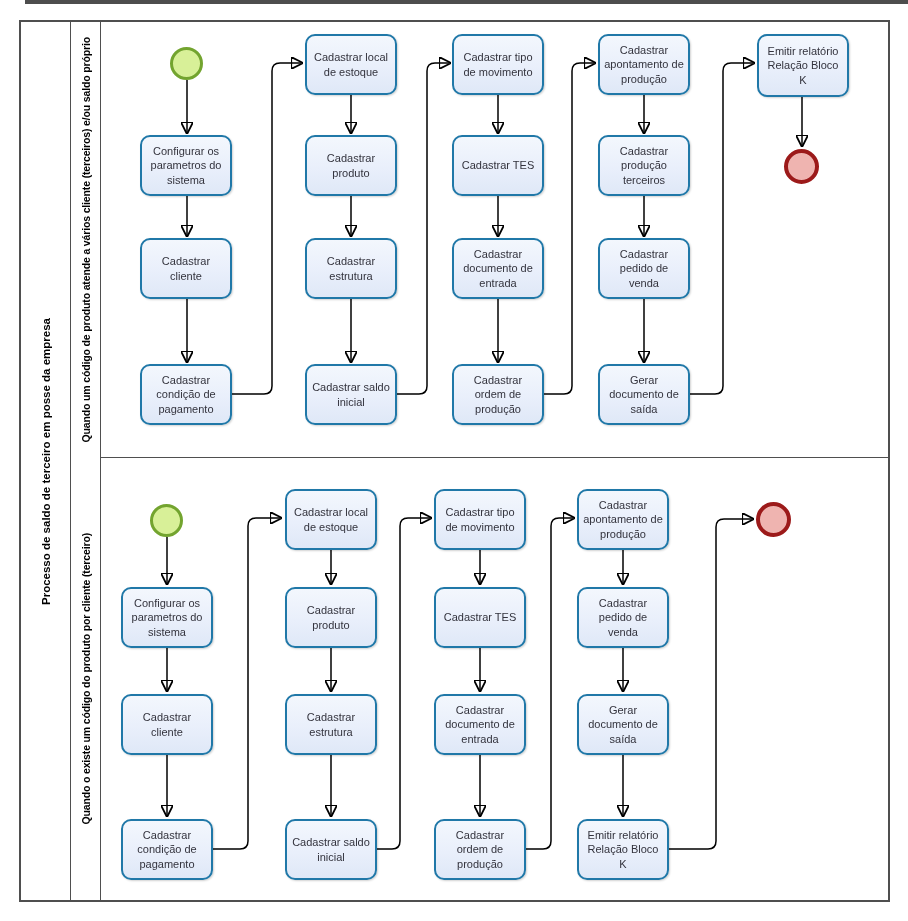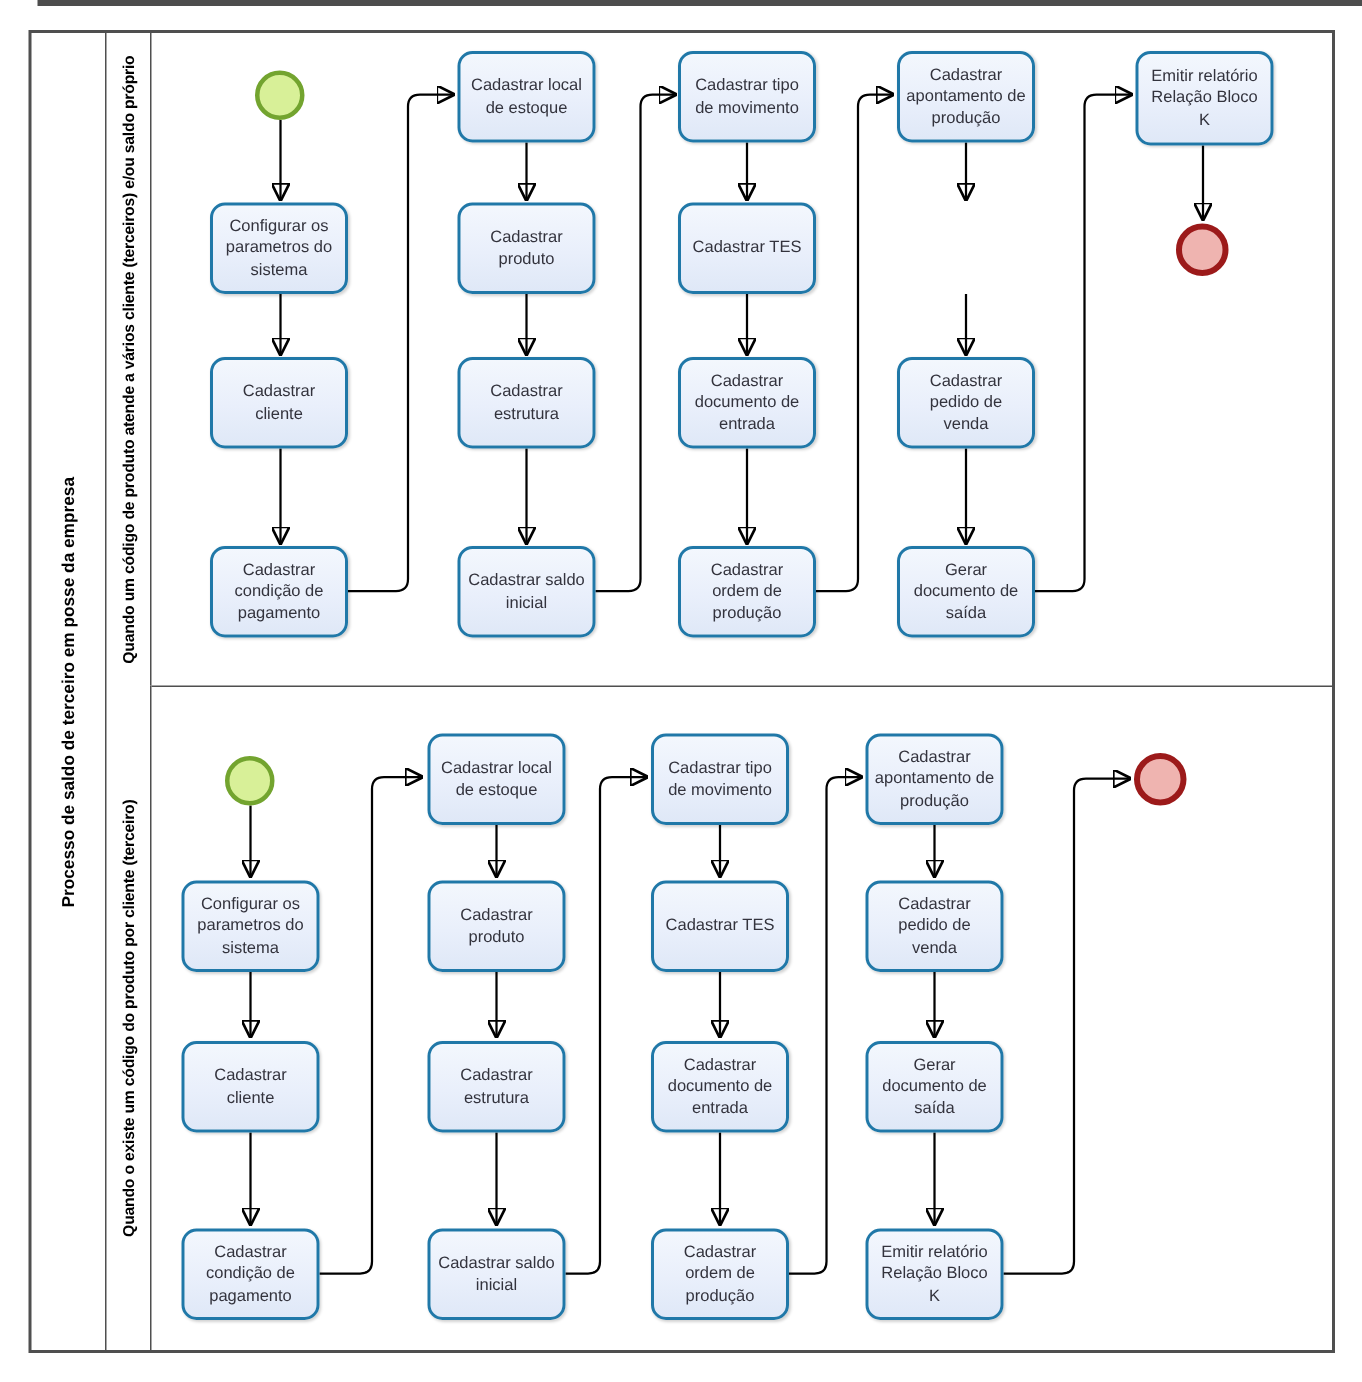--- a/index.html
+++ b/index.html
@@ -107,20 +107,21 @@
   <div class="task" style="left:140px;top:364px">Cadastrar condição de pagamento</div>
   <div class="task" style="left:305px;top:34px">Cadastrar local de estoque</div>
   <div class="task" style="left:305px;top:135px">Cadastrar produto</div>
   <div class="task" style="left:305px;top:238px">Cadastrar estrutura</div>
   <div class="task" style="left:305px;top:364px">Cadastrar saldo inicial</div>
   <div class="task" style="left:452px;top:34px">Cadastrar tipo de movimento</div>
   <div class="task" style="left:452px;top:135px">Cadastrar TES</div>
   <div class="task" style="left:452px;top:238px">Cadastrar documento de entrada</div>
   <div class="task" style="left:452px;top:364px">Cadastrar ordem de produção</div>
   <div class="task" style="left:598px;top:34px">Cadastrar apontamento de produção</div>
+  <div class="task" style="left:598px;top:135px">Cadastrar produção terceiros</div>
   <div class="task" style="left:598px;top:238px">Cadastrar pedido de venda</div>
   <div class="task" style="left:598px;top:364px">Gerar documento de saída</div>
   <div class="task" style="left:757px;top:34px;height:63px">Emitir relatório Relação Bloco K</div>
 
   <div class="event start" style="left:150px;top:504px"></div>
   <div class="event end" style="left:756px;top:502px"></div>
 
   <div class="task" style="left:121px;top:587px">Configurar os parametros do sistema</div>
   <div class="task" style="left:121px;top:694px">Cadastrar cliente</div>
   <div class="task" style="left:121px;top:819px">Cadastrar condição de pagamento</div>

